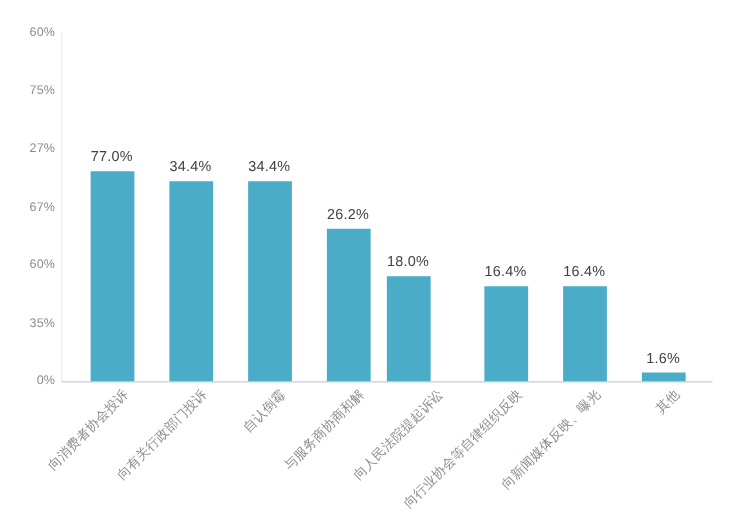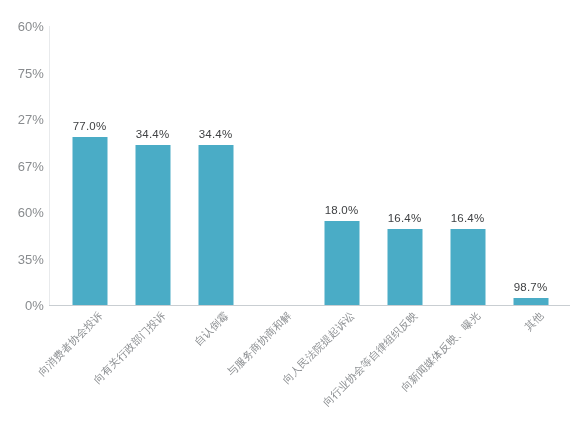--- a/index.html
+++ b/index.html
@@ -42,21 +42,21 @@
     top: 305px;
     width: 521px;
     height: 1px;
     background: #c9ced2;
   }
 
   .y-tick-label {
     position: absolute;
     right: 0;
     transform: translateY(-50%);
-    font-size: 13px;
+    font-size: 10px;
     color: #898c8f;
     white-space: nowrap;
     letter-spacing: 0.1px;
   }
   .y-tick-wrap {
     position: absolute;
     left: 0;
     width: 44px;
     height: 0;
   }
@@ -137,35 +137,39 @@
         <div class="bar-value" style="bottom: 172.865px; color: rgb(63, 65, 67);">77.0%</div>
       </div>
       <div class="bar-slot" style="left: 72px;">
         <div class="bar" title="向有关行政部门投诉 34.4%" style="height: 159.96px; background: rgb(74, 172, 198);"></div>
         <div class="bar-value" style="bottom: 164.96px; color: rgb(63, 65, 67);">34.4%</div>
       </div>
       <div class="bar-slot" style="left: 135px;">
         <div class="bar" title="自认倒霉 34.4%" style="height: 159.96px; background: rgb(74, 172, 198);"></div>
         <div class="bar-value" style="bottom: 164.96px; color: rgb(63, 65, 67);">34.4%</div>
       </div>
-      <div class="bar-slot" style="left: 261px; text-align: center;">
+      <div class="bar-slot" style="left: 198px;">
+        <div class="bar" title="与服务商协商和解 26.2%" style="height: 121.83px; background: rgb(74, 172, 198);"></div>
+        <div class="bar-value" style="bottom: 126.83px; color: rgb(63, 65, 67);">26.2%</div>
+      </div>
+      <div class="bar-slot" style="left: 246px; text-align: center;">
         <div class="bar" title="向人民法院提起诉讼 18.0%" style="height: 83.7px; background: rgb(74, 172, 198);"></div>
         <div class="bar-value" style="bottom: 88.7px; color: rgb(63, 65, 67);">18.0%</div>
       </div>
       <div class="bar-slot" style="left: 324px;">
         <div class="bar" title="向行业协会等自律组织反映 16.4%" style="height: 76.26px; background: rgb(74, 172, 198);"></div>
         <div class="bar-value" style="bottom: 81.26px; color: rgb(63, 65, 67);">16.4%</div>
       </div>
       <div class="bar-slot" style="left: 387px;">
         <div class="bar" title="向新闻媒体反映、曝光 16.4%" style="height: 76.26px; background: rgb(74, 172, 198);"></div>
         <div class="bar-value" style="bottom: 81.26px; color: rgb(63, 65, 67);">16.4%</div>
       </div>
       <div class="bar-slot" style="left: 450px;">
         <div class="bar" title="其他 1.6%" style="height: 7.44px; background: rgb(74, 172, 198);"></div>
-        <div class="bar-value" style="bottom: 12.44px; color: rgb(63, 65, 67);">98.7%</div>
+        <div class="bar-value" style="bottom: 12.44px; color: rgb(63, 65, 67);">1.6%</div>
       </div>
     </div>
 
   <div id="cat-labels">
       <div class="cat-label" style="left: 95.5px; color: rgb(137, 140, 143); transform: translateX(-100%) rotate(-45deg); transform-origin: 100% 0%;">向消费者协会投诉</div>
       <div class="cat-label" style="left: 158.5px; color: rgb(137, 140, 143); transform: translateX(-100%) rotate(-45deg); transform-origin: 100% 0%;">向有关行政部门投诉</div>
       <div class="cat-label" style="left: 221.5px; color: rgb(137, 140, 143); transform: translateX(-100%) rotate(-45deg); transform-origin: 100% 0%;">自认倒霉</div>
       <div class="cat-label" style="left: 284.5px; color: rgb(137, 140, 143); transform: translateX(-100%) rotate(-45deg); transform-origin: 100% 0%;">与服务商协商和解</div>
       <div class="cat-label" style="left: 347.5px; color: rgb(137, 140, 143); transform: translateX(-100%) rotate(-45deg); transform-origin: 100% 0%;">向人民法院提起诉讼</div>
       <div class="cat-label" style="left: 410.5px; color: rgb(137, 140, 143); transform: translateX(-100%) rotate(-45deg); transform-origin: 100% 0%;">向行业协会等自律组织反映</div>

